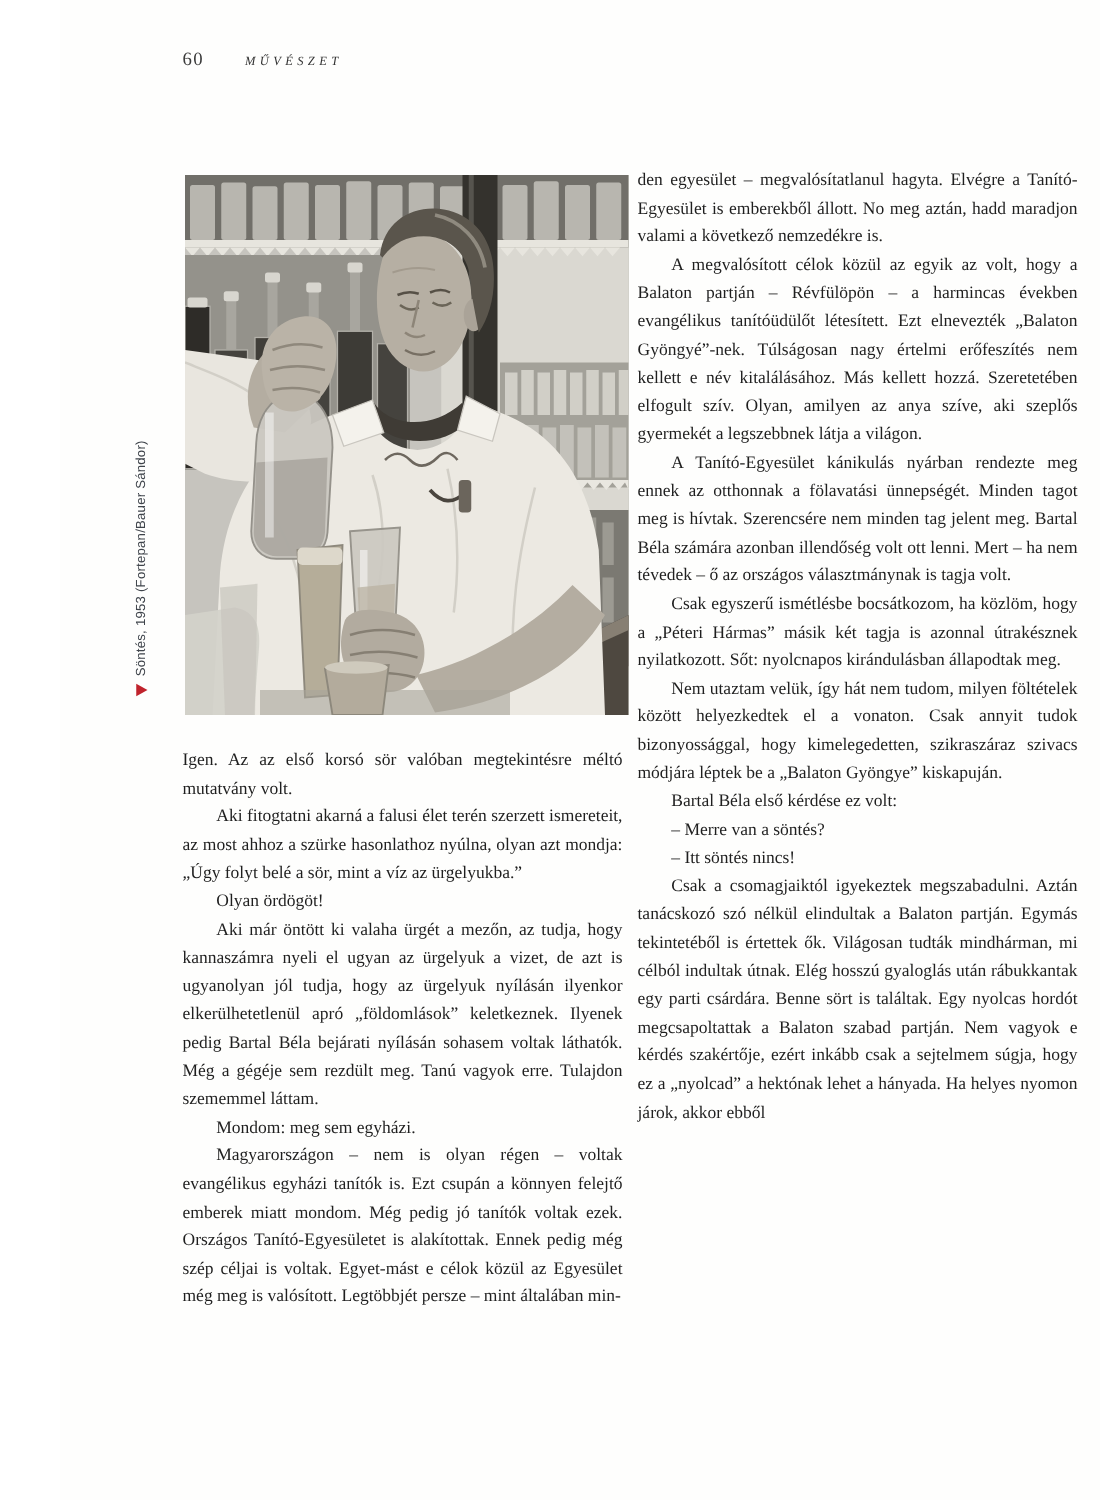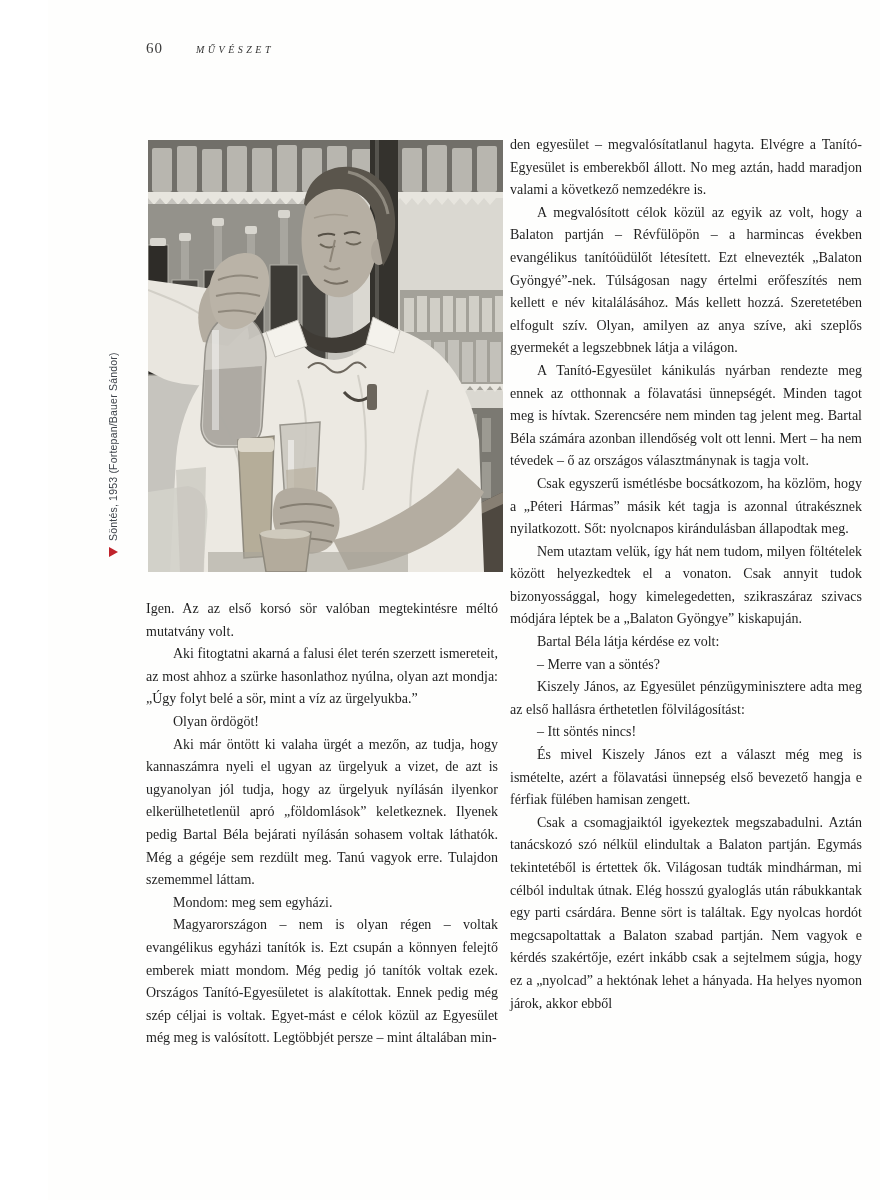--- a/index.html
+++ b/index.html
@@ -213,21 +213,19 @@
     <p class="ind">Mondom: meg sem egyházi.</p>
     <p class="ind">Magyarországon – nem is olyan régen – voltak evangélikus egyházi tanítók is. Ezt csupán a könnyen felejtő emberek miatt mondom. Még pedig jó tanítók voltak ezek. Országos Tanító-Egyesületet is alakítottak. Ennek pedig még szép céljai is voltak. Egyet-mást e célok közül az Egyesület még meg is valósított. Legtöbbjét persze – mint általában min-</p>
   </section>
 
   <section class="col col-right">
     <p>den egyesület – megvalósítatlanul hagyta. Elvégre a Tanító-Egyesület is emberekből állott. No meg aztán, hadd maradjon valami a következő nemzedékre is.</p>
     <p class="ind">A megvalósított célok közül az egyik az volt, hogy a Balaton partján – Révfülöpön – a harmincas években evangélikus tanítóüdülőt létesített. Ezt elnevezték „Balaton Gyöngyé”-nek. Túlságosan nagy értelmi erőfeszítés nem kellett e név kitalálásához. Más kellett hozzá. Szeretetében elfogult szív. Olyan, amilyen az anya szíve, aki szeplős gyermekét a legszebbnek látja a világon.</p>
     <p class="ind">A Tanító-Egyesület kánikulás nyárban rendezte meg ennek az otthonnak a fölavatási ünnepségét. Minden tagot meg is hívtak. Szerencsére nem minden tag jelent meg. Bartal Béla számára azonban illendőség volt ott lenni. Mert – ha nem tévedek – ő az országos választmánynak is tagja volt.</p>
     <p class="ind">Csak egyszerű ismétlésbe bocsátkozom, ha közlöm, hogy a „Péteri Hármas” másik két tagja is azonnal útrakésznek nyilatkozott. Sőt: nyolcnapos kirándulásban állapodtak meg.</p>
     <p class="ind">Nem utaztam velük, így hát nem tudom, milyen föltételek között helyezkedtek el a vonaton. Csak annyit tudok bizonyossággal, hogy kimelegedetten, szikraszáraz szivacs módjára léptek be a „Balaton Gyöngye” kiskapuján.</p>
-    <p class="ind">Bartal Béla látja kérdése ez volt:</p>
+    <p class="ind">Bartal Béla első kérdése ez volt:</p>
     <p class="ind">– Merre van a söntés?</p>
-    <p class="ind">Kiszely János, az Egyesület pénzügyminisztere adta meg az első hallásra érthetetlen fölvilágosítást:</p>
     <p class="ind">– Itt söntés nincs!</p>
-    <p class="ind">És mivel Kiszely János ezt a választ még meg is ismételte, azért a fölavatási ünnepség első bevezető hangja e férfiak fülében hamisan zengett.</p>
     <p class="ind">Csak a csomagjaiktól igyekeztek megszabadulni. Aztán tanácskozó szó nélkül elindultak a Balaton partján. Egymás tekintetéből is értettek ők. Világosan tudták mindhárman, mi célból indultak útnak. Elég hosszú gyaloglás után rábukkantak egy parti csárdára. Benne sört is találtak. Egy nyolcas hordót megcsapoltattak a Balaton szabad partján. Nem vagyok e kérdés szakértője, ezért inkább csak a sejtelmem súgja, hogy ez a „nyolcad” a hektónak lehet a hányada. Ha helyes nyomon járok, akkor ebből</p>
   </section>
 
 </div>
 
 </body></html>

